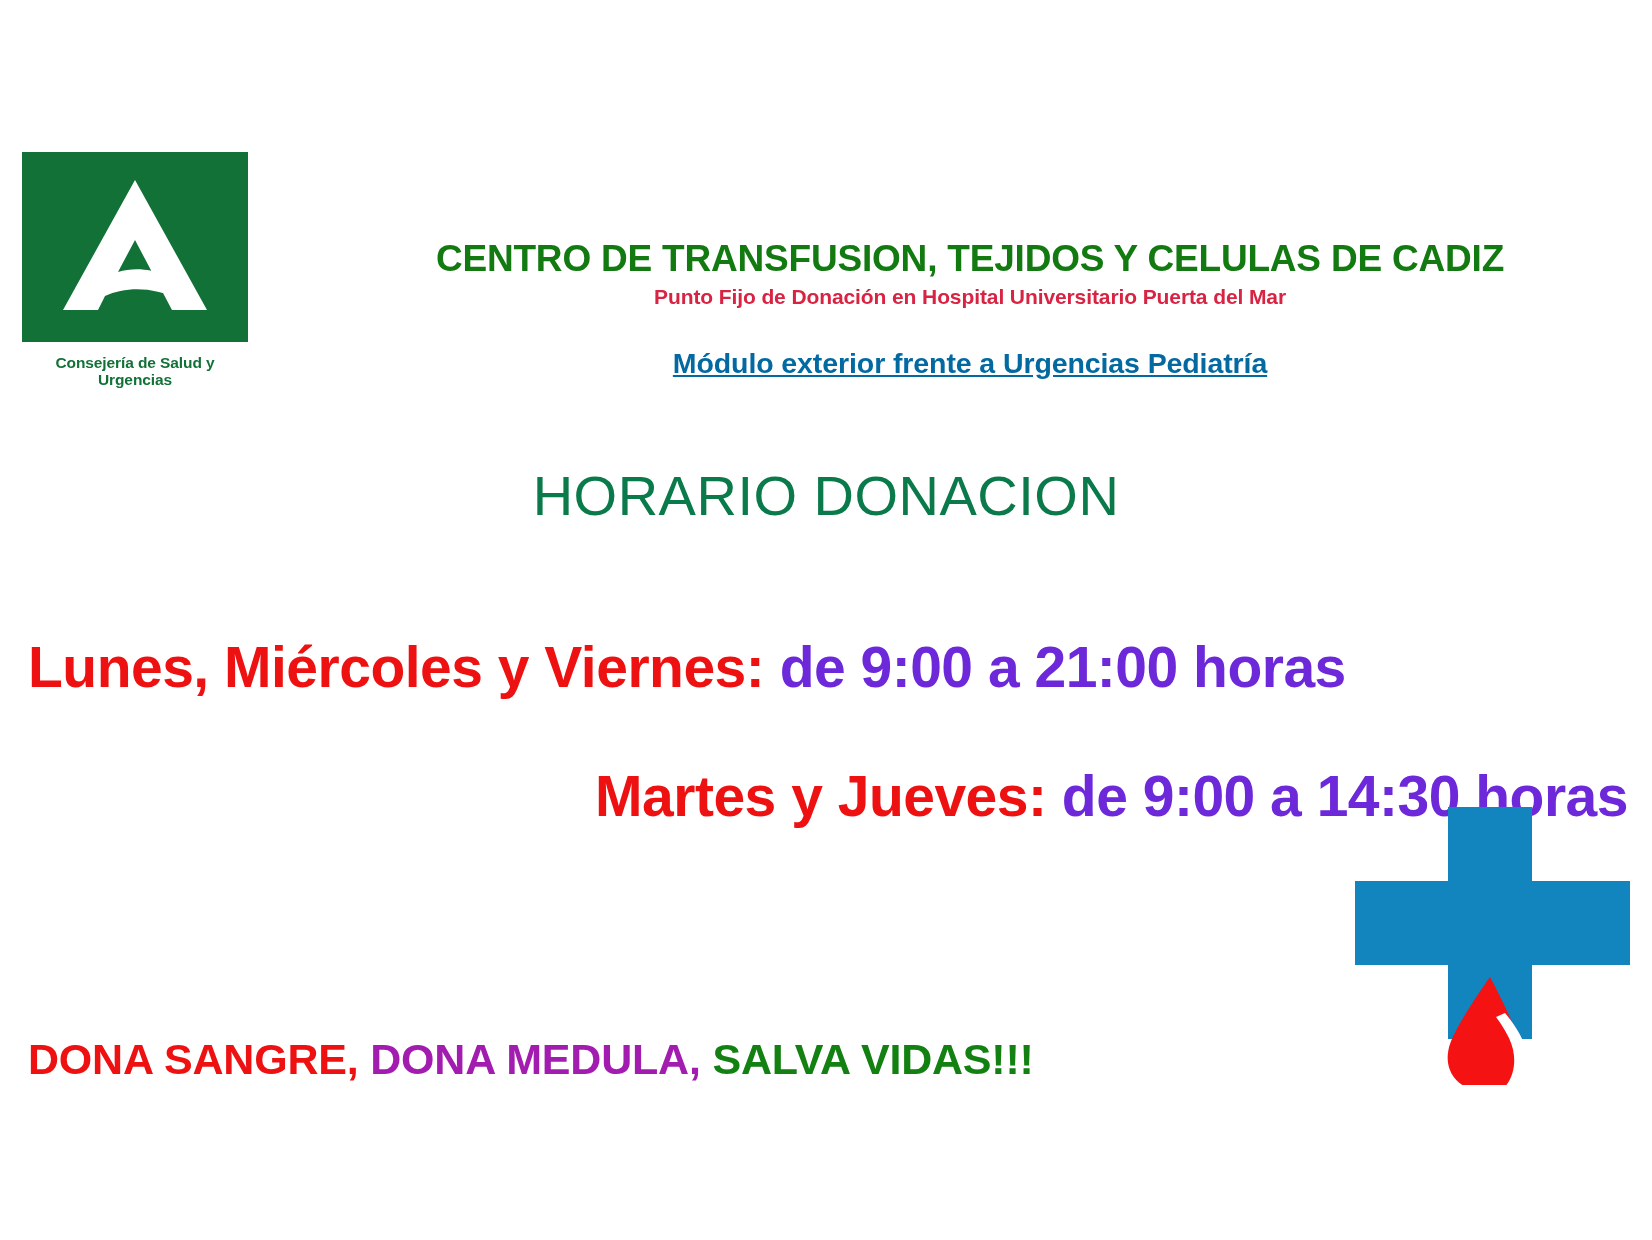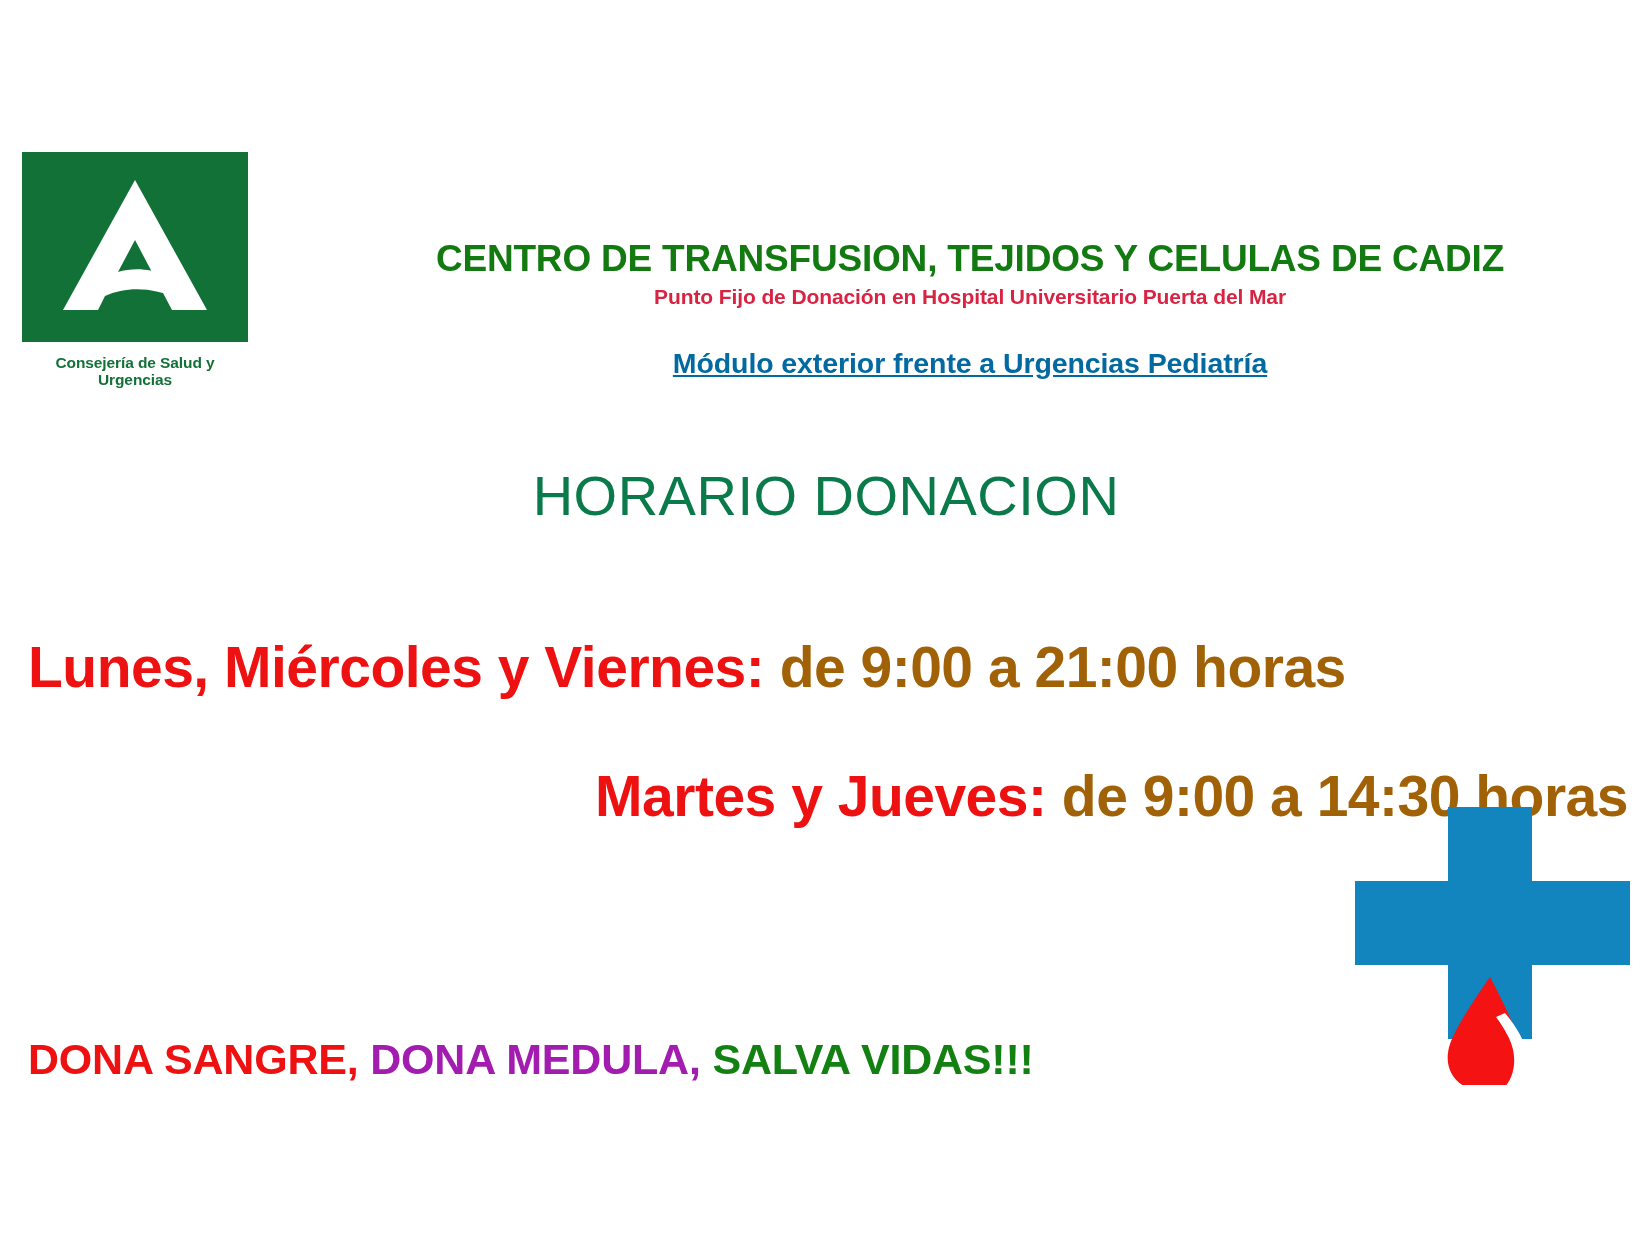--- a/index.html
+++ b/index.html
@@ -104,21 +104,21 @@
   }
   .sched-row {
     font-size: 57px;
     font-weight: bold;
     line-height: 1.05;
     white-space: nowrap;
     letter-spacing: -0.5px;
   }
   .sched-row + .sched-row { margin-top: 69px; text-align: right; }
   .sched-days { color: #ee1111; }
-  .sched-hours { color: #a16207; }
+  .sched-hours { color: #6d28d9; }
 
   
   #slogan {
     position: absolute;
     left: 28px;
     top: 1036px;
     font-size: 43px;
     font-weight: bold;
     line-height: 1.1;
     white-space: nowrap;

